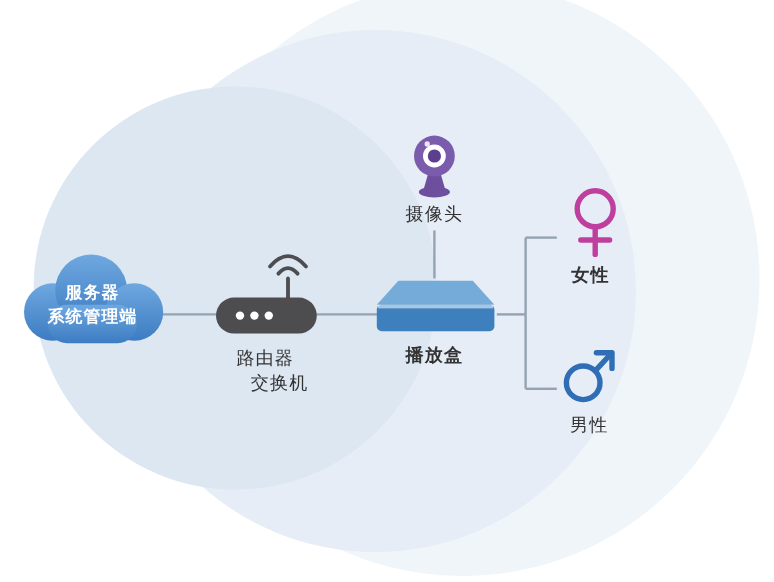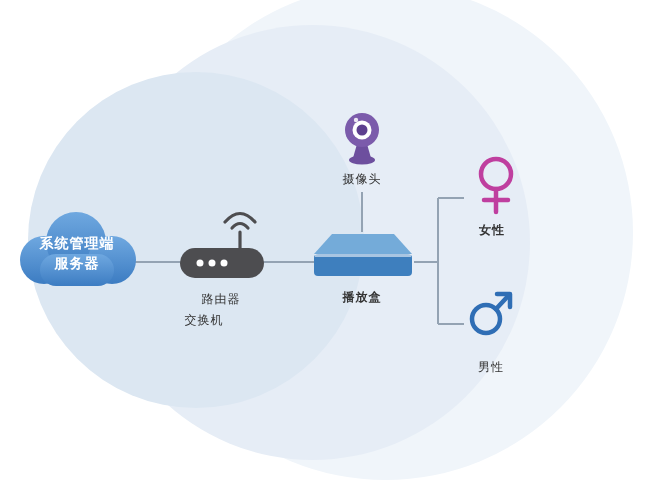--- a/index.html
+++ b/index.html
@@ -27,46 +27,46 @@
     left: 0; top: 0;
     z-index: 3;
   }
   .icon {
     position: absolute;
     z-index: 4;
   }
   .label {
     position: absolute;
     z-index: 5;
-    font-size: 12px;
+    font-size: 15px;
     color: #333333;
     text-align: center;
     letter-spacing: 1px;
     line-height: 20px;
     width: 60px;
   }
   .cloud-text {
     position: absolute;
     z-index: 5;
     left: 10px;
     top: 233px;
     width: 134px;
     color: #ffffff;
     font-weight: bold;
     font-size: 14px;
     line-height: 20px;
     text-align: center;
     letter-spacing: 1px;
   }
   .lbl-router1 { left: 191px; top: 289px; }
-  .lbl-router2 { left: 174px; top: 310px; }
+  .lbl-router2 { left: 203px; top: 310px; }
   .lbl-player  { left: 332px; top: 287px; font-weight: bold; }
   .lbl-camera  { left: 332px; top: 169px; }
   .lbl-female  { left: 462px; top: 220px; font-weight: bold; }
-  .lbl-male    { left: 461px; top: 357px; text-align: center; }
+  .lbl-male    { left: 461px; top: 345px; text-align: center; }
   .icon-cloud  { left: 10px;  top: 202px; }
   .icon-router { left: 176px; top: 198px; }
   .icon-player { left: 310px; top: 230px; }
   .icon-camera { left: 337px; top: 108px; }
   .icon-female { left: 474px; top: 152px; }
   .icon-male   { left: 464px; top: 284px; }
 </style>
 </head>
 <body>
 
@@ -95,22 +95,22 @@
       </linearGradient>
     </defs>
     <g fill="url(#cloudGrad)">
       <circle cx="34" cy="58" r="24"></circle>
       <circle cx="66" cy="40" r="30"></circle>
       <circle cx="102" cy="58" r="24"></circle>
       <rect x="30" y="52" width="74" height="32" rx="16"></rect>
     </g>
   </svg>
   <div class="cloud-text">
+    <div>服务器</div>
     <div>系统管理端</div>
-    <div>服务器</div>
   </div>
 
   <svg class="icon icon-router" width="100" height="82" viewBox="0 0 100 82">
     <g stroke="#4d4d50" stroke-width="3.2" fill="none" stroke-linecap="round">
       <line x1="64" y1="50" x2="64" y2="34"></line>
       <path d="M 56 30 Q 64 21 72 30"></path>
       <path d="M 49 24 Q 64 7 79 24"></path>
     </g>
     <rect x="4" y="50" width="84" height="30" rx="15" fill="#4d4d50"></rect>
     <g fill="#ffffff">

